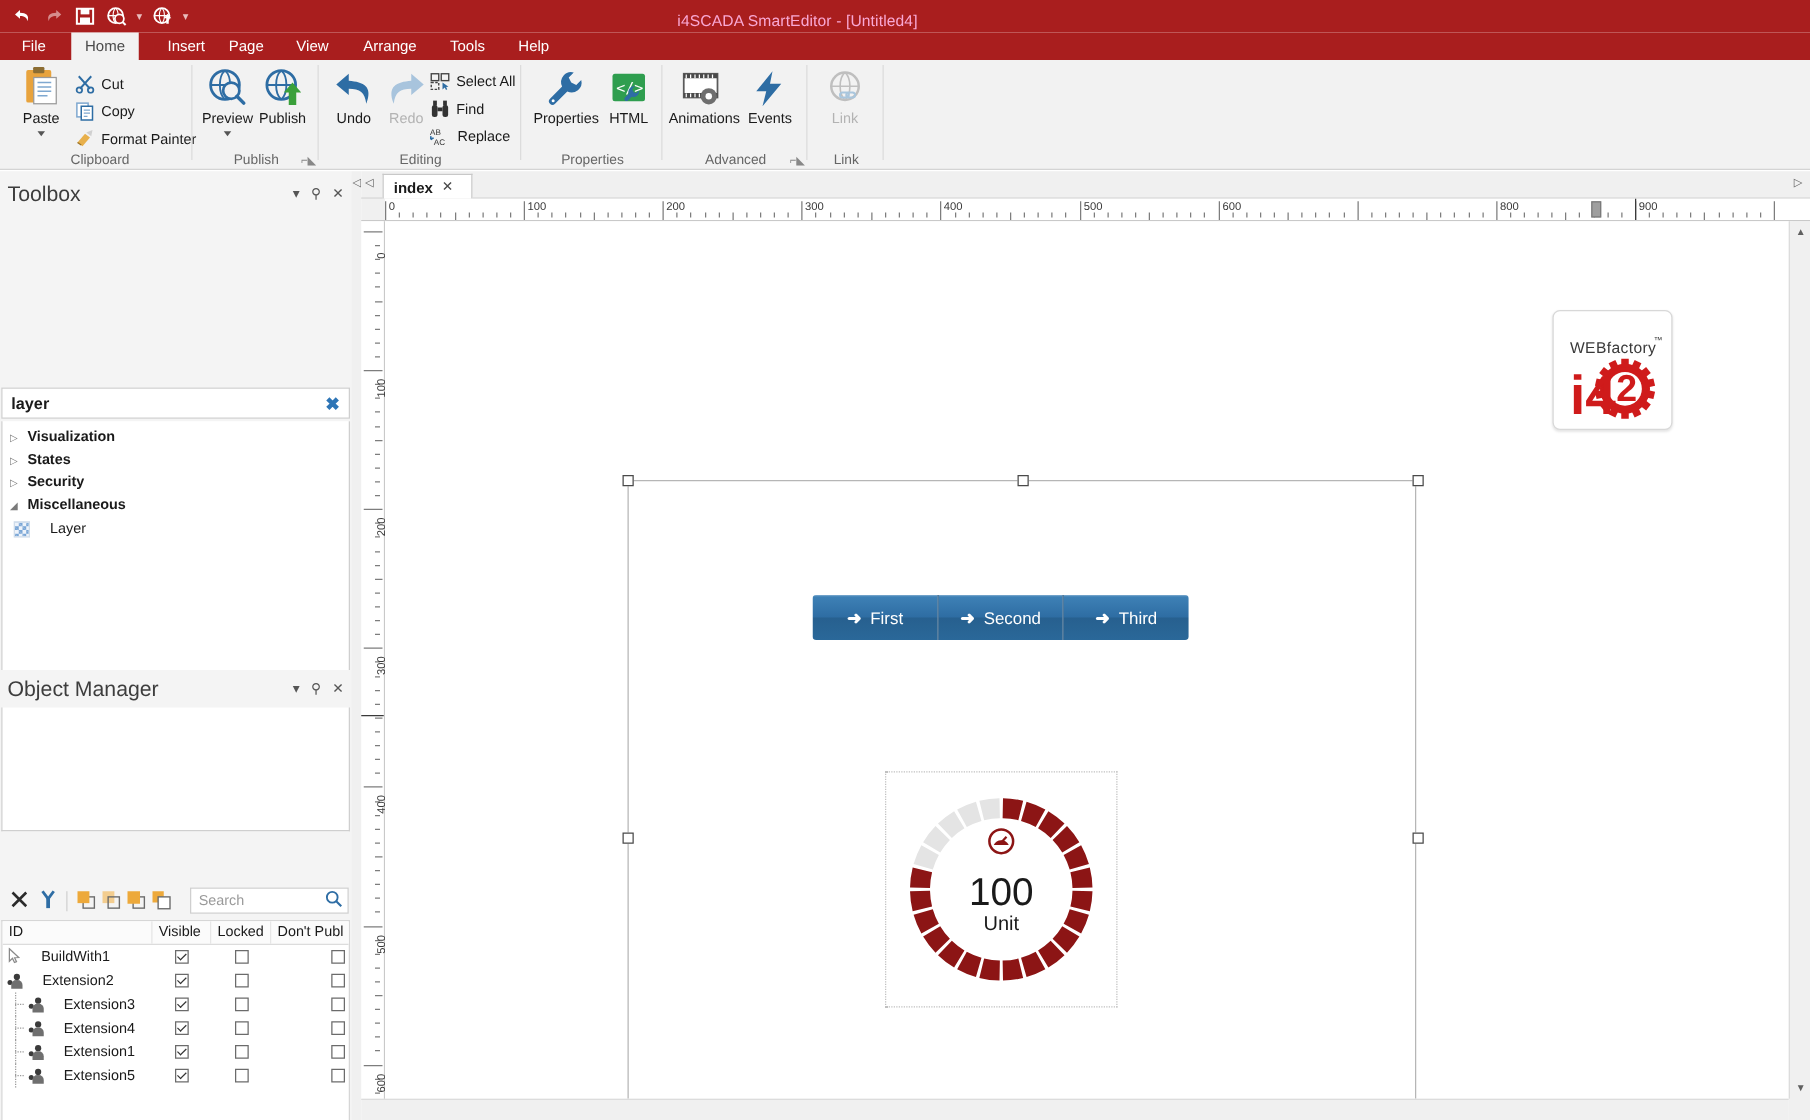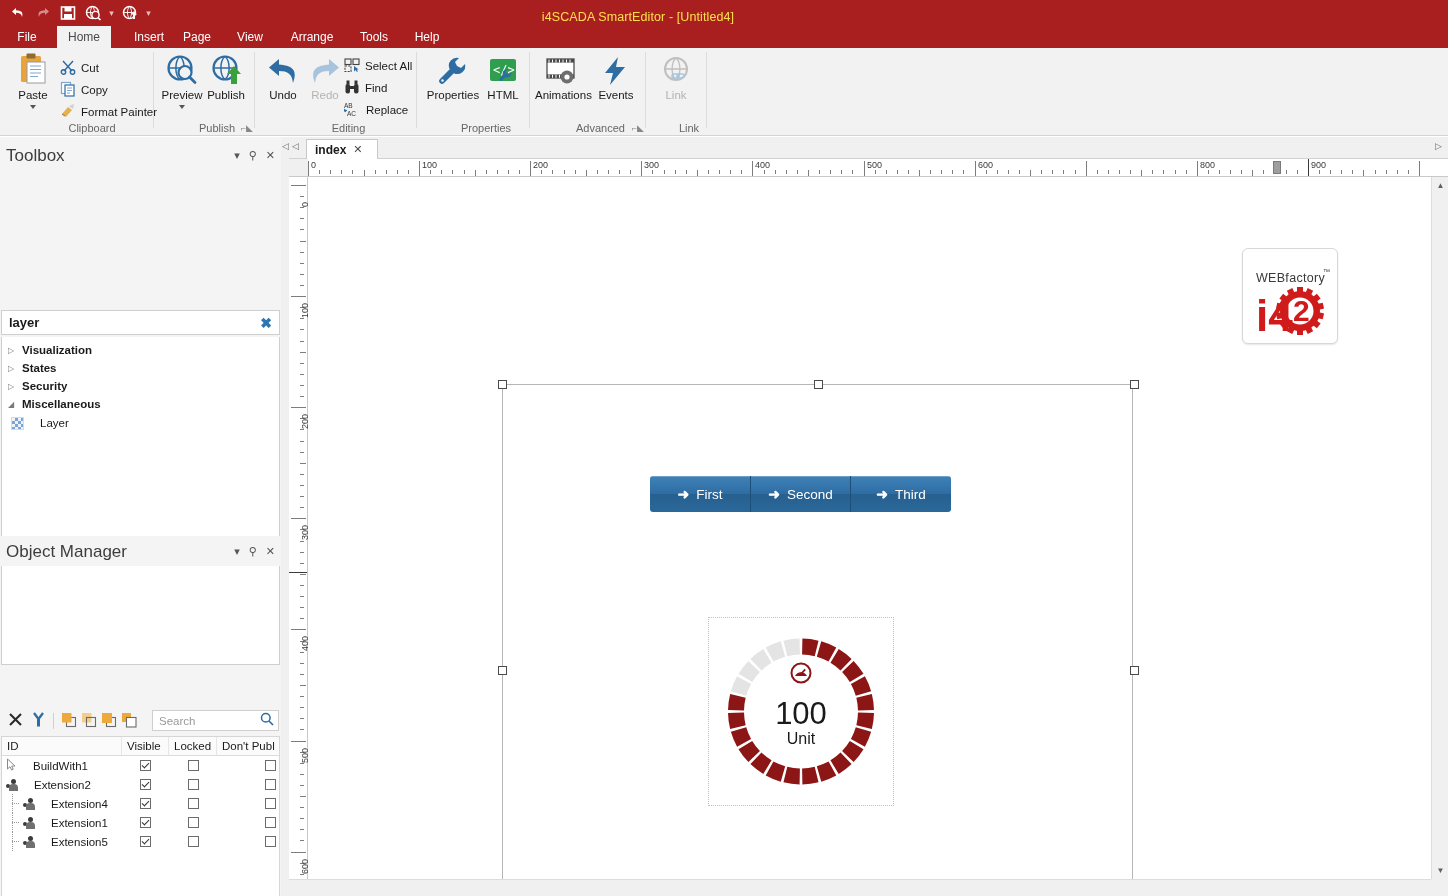--- a/index.html
+++ b/index.html
@@ -19,21 +19,21 @@
     position:absolute; left:0; top:0; width:1448px; height:26px;
     background:#a91e1e;
     color:#fff;
   }
   #qat { position:absolute; left:8px; top:3px; display:flex; align-items:center; gap:5px; }
   .qat-btn { width:20px; height:20px; display:flex; align-items:center; justify-content:center; }
   .qat-sep { width:7px; height:20px; display:flex; align-items:center; justify-content:center;
              color:#e9bcbc; font-size:9px; }
   #title-text {
     position:absolute; left:0; top:4px; width:1276px; height:26px;
-    line-height:26px; text-align:center; font-size:12.5px; color:#fde047;
+    line-height:26px; text-align:center; font-size:12.5px; color:#f9a8d4;
     letter-spacing:.1px;
   }
 
   
   #ribbon-tabs {
     position:absolute; left:0; top:26px; width:1448px; height:22px;
     background:#a91e1e;
   }
   .rtab {
     position:absolute; top:0; height:22px; line-height:22px;
@@ -42,21 +42,21 @@
   .rtab.active { background:#f2f2f2; color:#4a4a4a; }
 
   
   #ribbon {
     position:absolute; left:0; top:48px; width:1448px; height:88px;
     background:#f2f2f2;
     border-bottom:1px solid #d4d4d4;
   }
   .rgroup { position:absolute; top:0; height:88px; }
   .rgroup-label {
-    position:absolute; bottom:2px; left:12px; width:100%;
+    position:absolute; bottom:2px; left:0; width:100%;
     text-align:center; font-size:11px; color:#666;
   }
   .rgroup-sep { position:absolute; top:4px; width:1px; height:76px; background:#dcdcdc; }
   .rgroup-dlg {
     position:absolute; bottom:3px; font-size:9px; color:#888;
   }
   .big-btn {
     position:absolute; width:54px; text-align:center; cursor:default;
   }
   .big-btn .bi { height:34px; display:flex; align-items:flex-end; justify-content:center; }
@@ -612,20 +612,40 @@
         </div>
       <div class="om-cell" style="width:48px;">
           <span class="cb"></span>
         </div>
       <div class="om-cell" style="width:62px;justify-content:flex-end;padding-right:3px;">
           <span class="cb"></span>
         </div>
     </div>
 
 
+    <div class="om-row">
+      <div class="om-id">
+          <span class="tree-stub"></span>
+        <span class="ext-icon">
+            <span class="dot"></span>
+            <span class="head"></span>
+            <span class="body"></span>
+          </span>
+        <span class="lbl">Extension3</span>
+      </div>
+      <div class="om-cell" style="width:47px;">
+          <span class="cb on"></span>
+        </div>
+      <div class="om-cell" style="width:48px;">
+          <span class="cb"></span>
+        </div>
+      <div class="om-cell" style="width:62px;justify-content:flex-end;padding-right:3px;">
+          <span class="cb"></span>
+        </div>
+    </div>
 
     <div class="om-row">
       <div class="om-id">
           <span class="tree-stub"></span>
         <span class="ext-icon">
             <span class="dot"></span>
             <span class="head"></span>
             <span class="body"></span>
           </span>
         <span class="lbl">Extension4</span>

